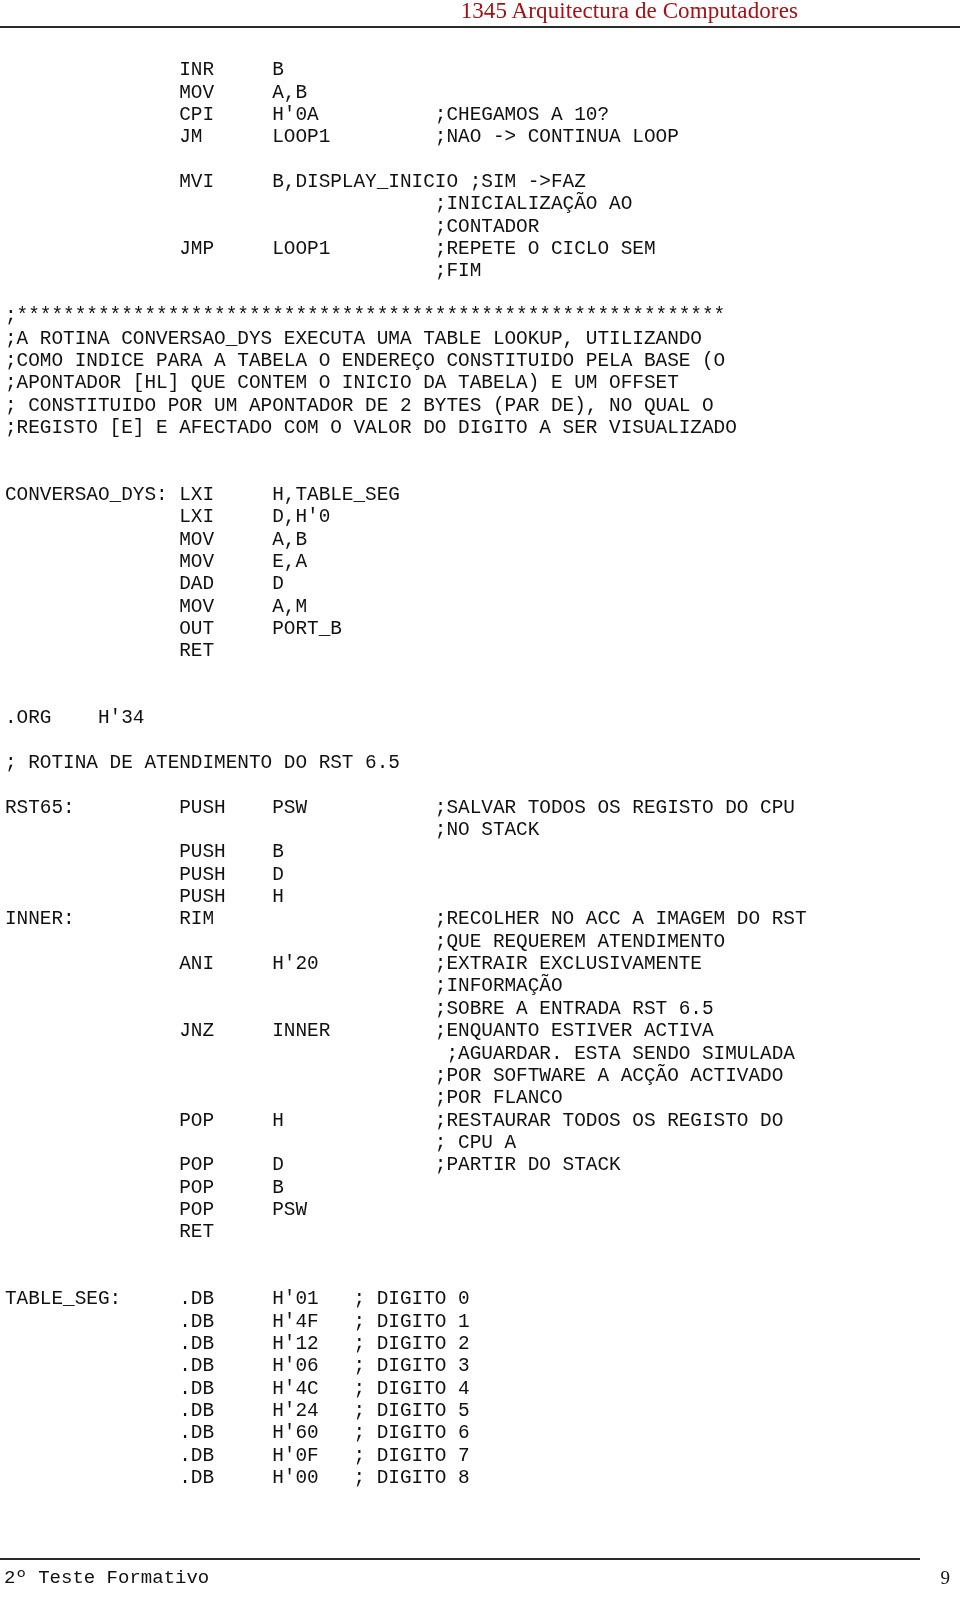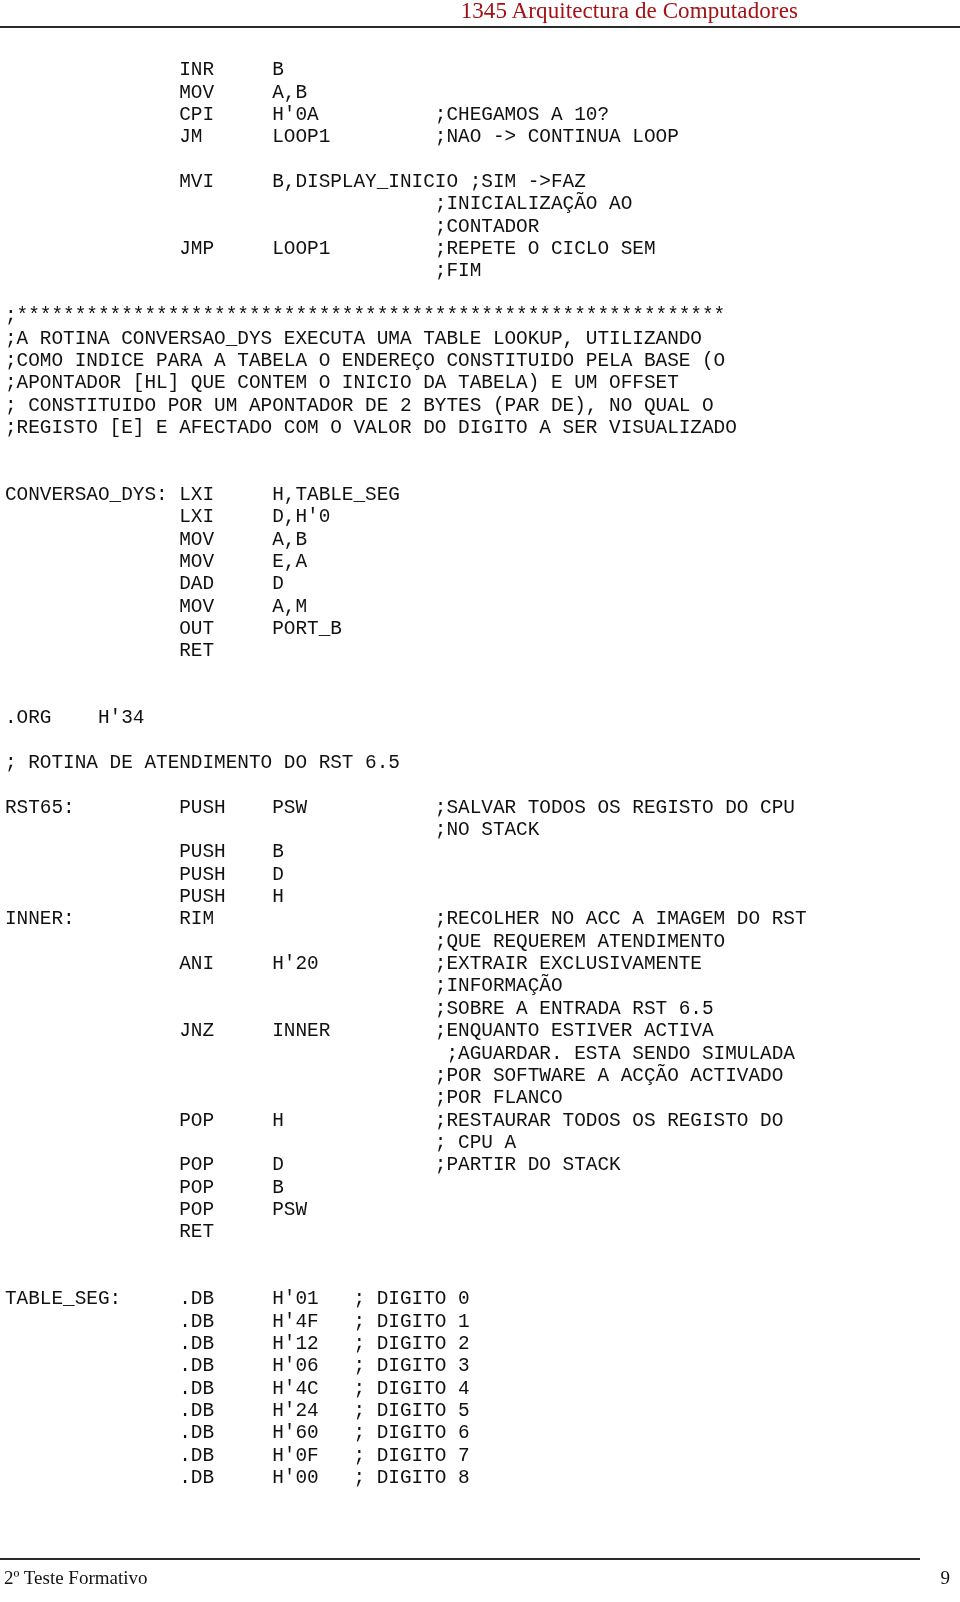--- a/index.html
+++ b/index.html
@@ -81,21 +81,21 @@
     left: 0;
     top: 14px;
     width: 920px;
     height: 0;
     border-top: 2.2px solid #2b2b2b;
   }
   #page-footer .footer-left {
     position: absolute;
     left: 4px;
     top: 22px;
-    font-family: Liberation Serif, serif;
+    font-family: Liberation Mono, monospace;
     font-size: 19px;
     line-height: 24px;
     color: #111111;
     white-space: nowrap;
   }
   #page-footer .footer-page-number {
     position: absolute;
     right: 10px;
     top: 22px;
     font-family: "Liberation Serif", "DejaVu Serif", serif;

